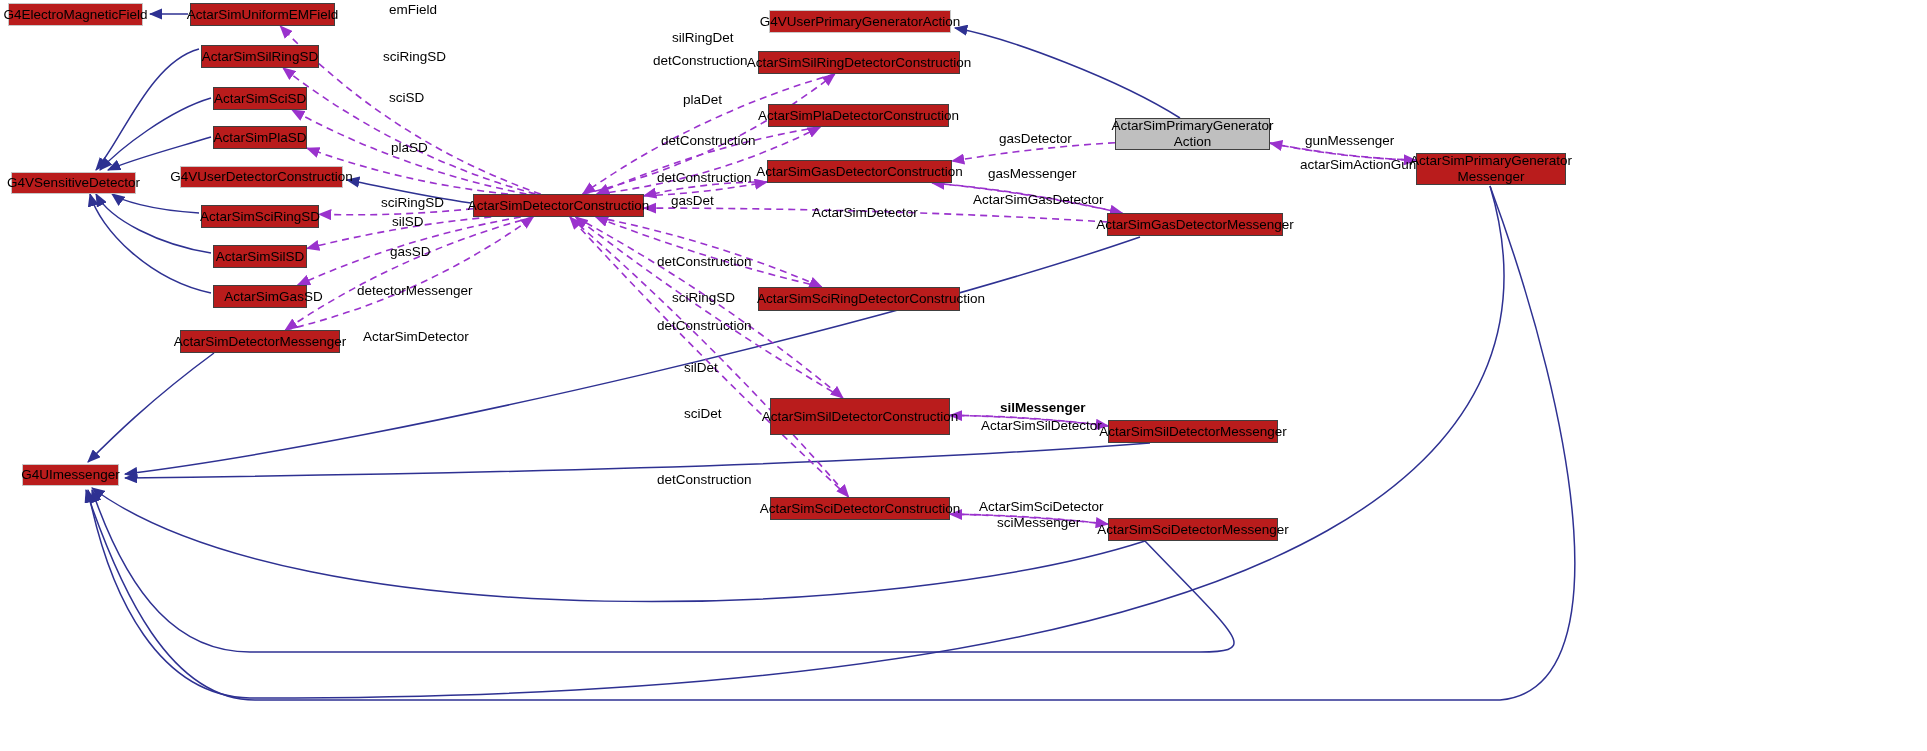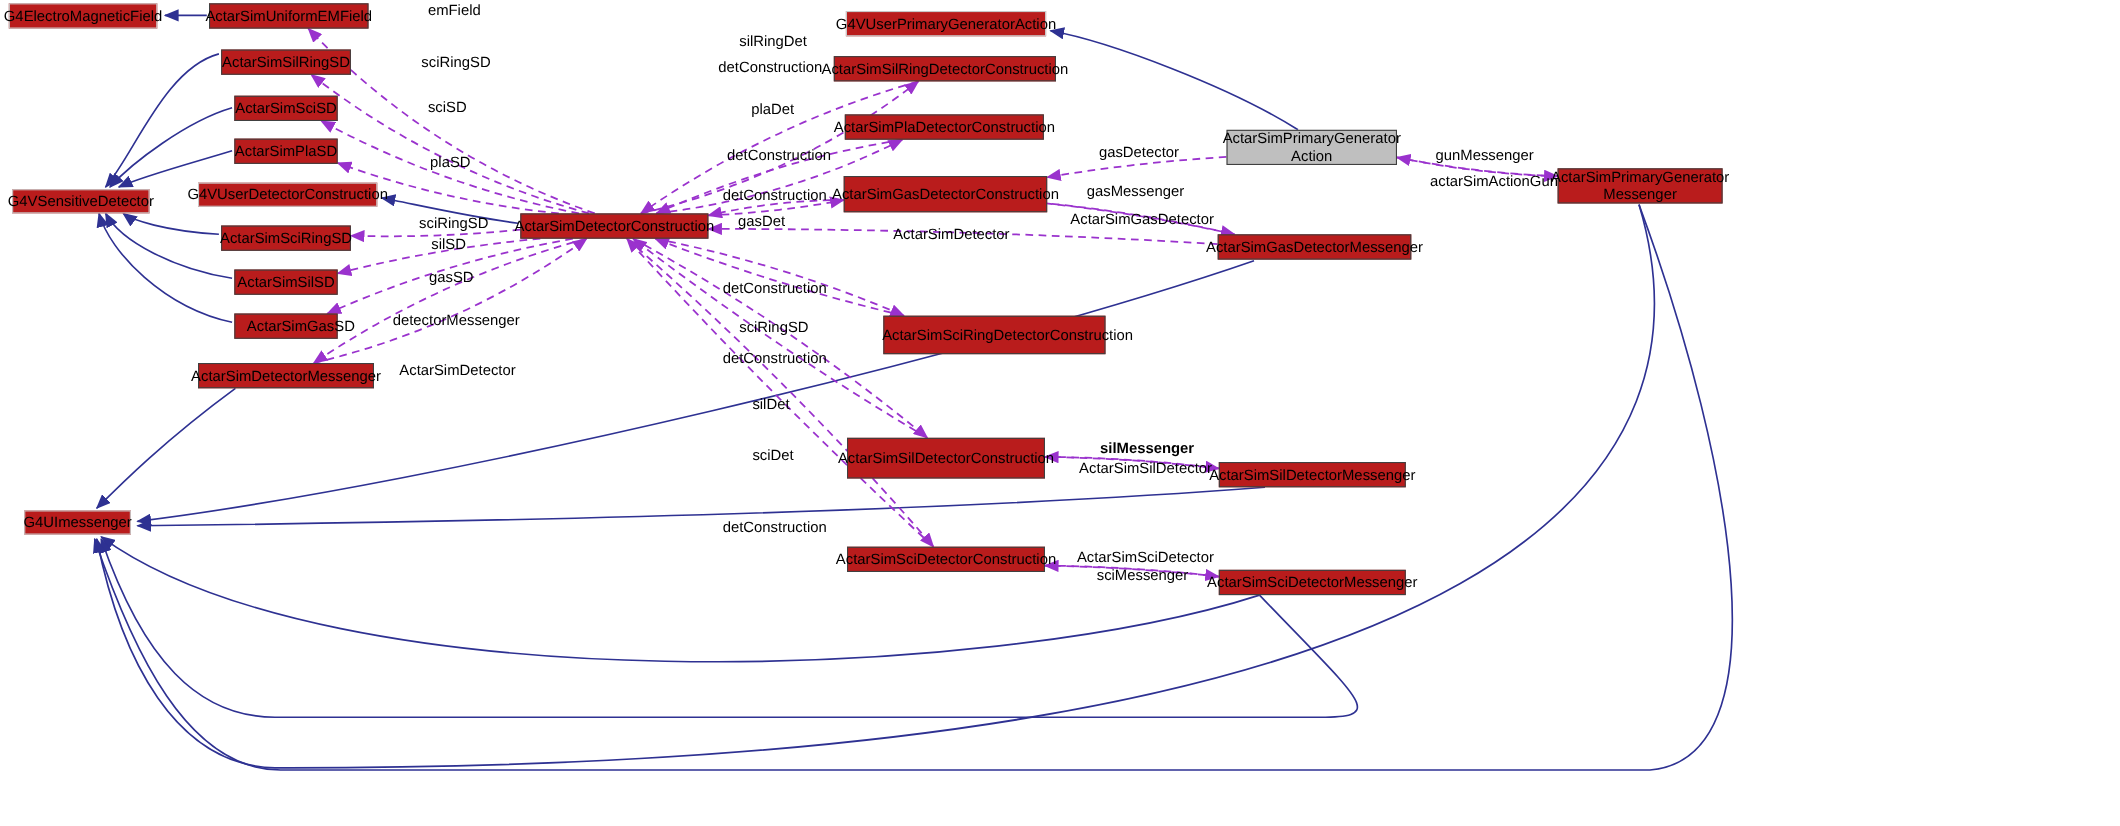--- a/index.html
+++ b/index.html
@@ -128,21 +128,21 @@
       </div>
       <div class="node solid" style="left: 213px; top: 126px; width: 94px; height: 23px;">
         <span>ActarSimPlaSD</span>
       </div>
       <div class="node highlight two-line" style="left: 1115px; top: 118px; width: 155px; height: 32px;">
         <div><span>ActarSimPrimaryGenerator</span><br><span>Action</span></div>
       </div>
       <div class="node solid two-line" style="left: 1416px; top: 153px; width: 150px; height: 32px;">
         <div><span>ActarSimPrimaryGenerator</span><br><span>Messenger</span></div>
       </div>
-      <div class="node solid" style="left: 767px; top: 160px; width: 185px; height: 33px;">
+      <div class="node solid" style="left: 767px; top: 160px; width: 185px; height: 23px;">
         <span>ActarSimGasDetectorConstruction</span>
       </div>
       <div class="node faint" style="left: 180px; top: 166px; width: 163px; height: 22px;">
         <span>G4VUserDetectorConstruction</span>
       </div>
       <div class="node faint" style="left: 11px; top: 172px; width: 125px; height: 22px;">
         <span>G4VSensitiveDetector</span>
       </div>
       <div class="node solid" style="left: 473px; top: 194px; width: 171px; height: 23px;">
         <span>ActarSimDetectorConstruction</span>
@@ -152,21 +152,21 @@
       </div>
       <div class="node solid" style="left: 1107px; top: 213px; width: 176px; height: 23px;">
         <span>ActarSimGasDetectorMessenger</span>
       </div>
       <div class="node solid" style="left: 213px; top: 245px; width: 94px; height: 23px;">
         <span>ActarSimSilSD</span>
       </div>
       <div class="node solid" style="left: 213px; top: 285px; width: 94px; height: 23px; padding-left: 32px;">
         <span>ActarSimGasSD</span>
       </div>
-      <div class="node solid" style="left: 803px; top: 287px; width: 202px; height: 35px; padding-left: 29px;">
+      <div class="node solid" style="left: 758px; top: 287px; width: 202px; height: 24px; padding-left: 29px;">
         <span>ActarSimSciRingDetectorConstruction</span>
       </div>
       <div class="node solid" style="left: 180px; top: 330px; width: 160px; height: 23px;">
         <span>ActarSimDetectorMessenger</span>
       </div>
       <div class="node solid" style="left: 770px; top: 398px; width: 180px; height: 37px;">
         <span>ActarSimSilDetectorConstruction</span>
       </div>
       <div class="node solid" style="left: 1108px; top: 420px; width: 170px; height: 23px;">
         <span>ActarSimSilDetectorMessenger</span>

